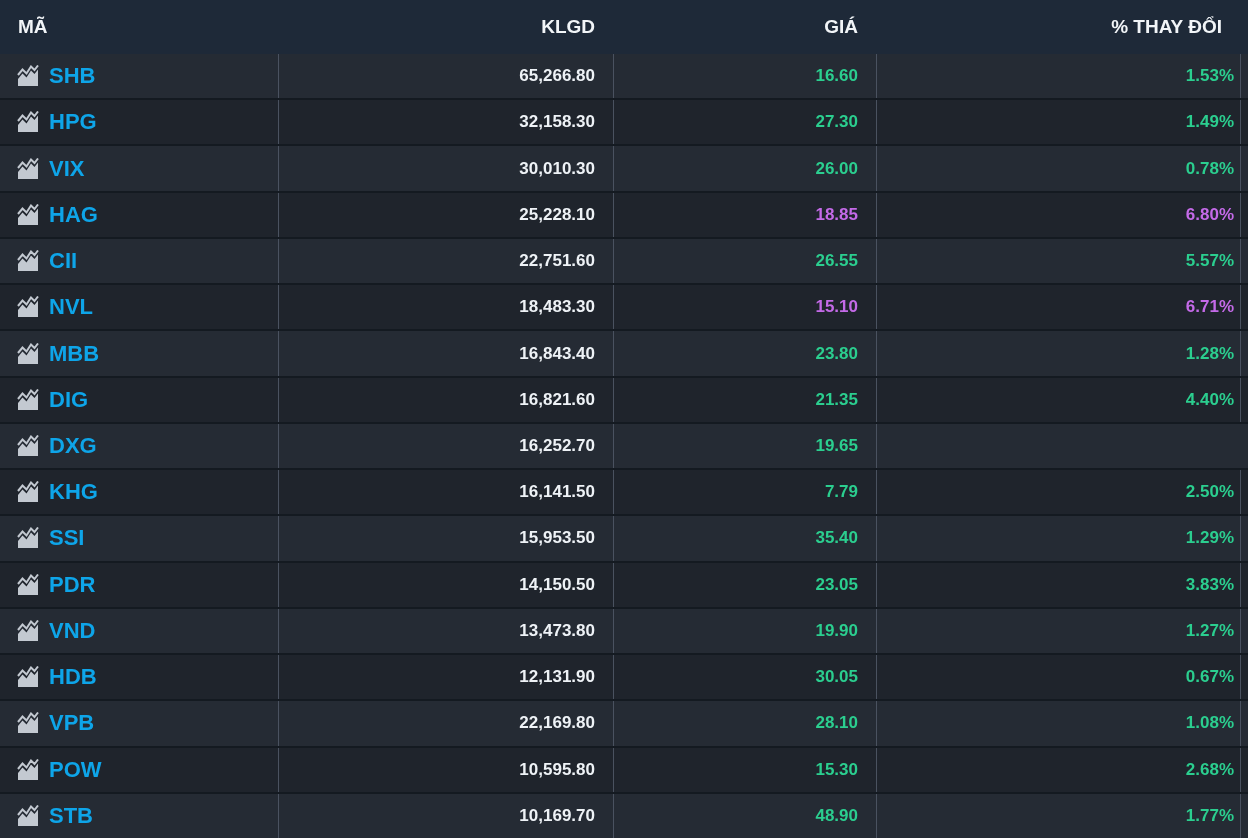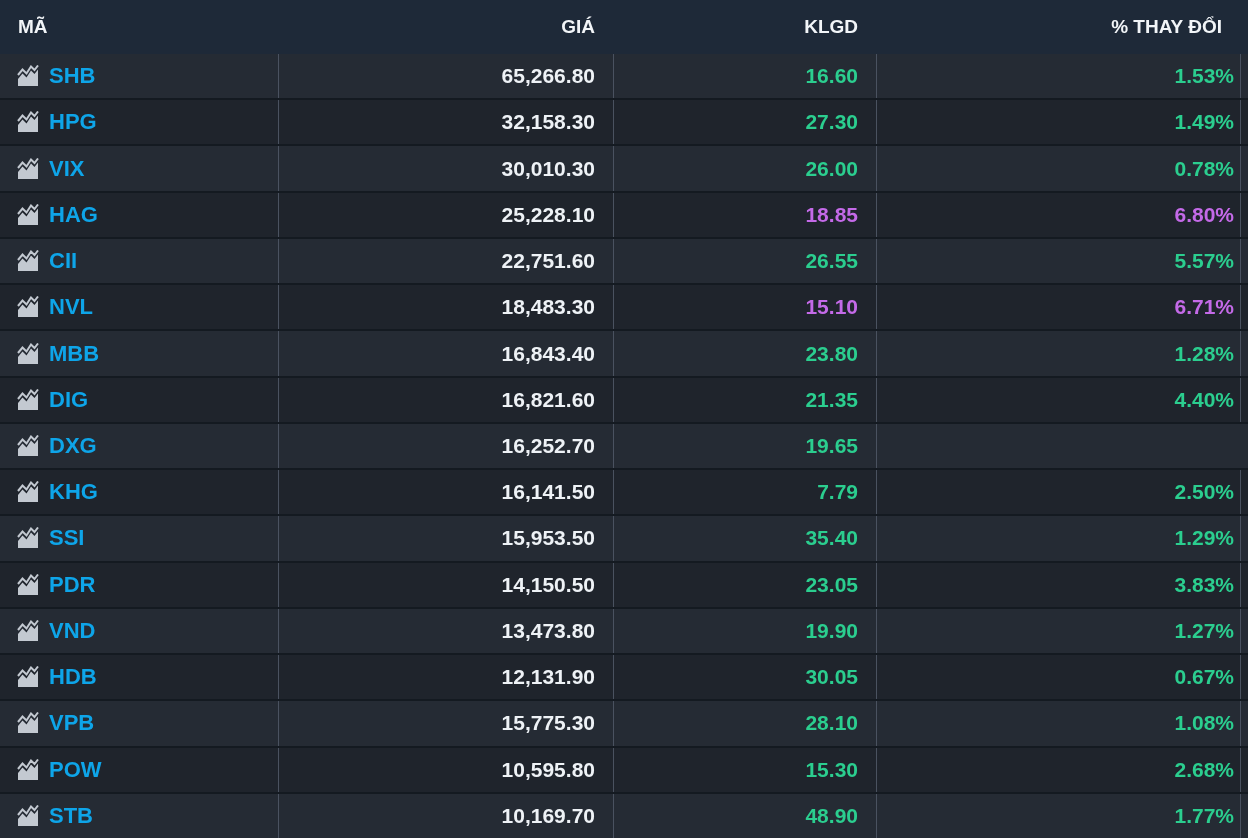--- a/index.html
+++ b/index.html
@@ -64,39 +64,39 @@
   .chart-icon {
     width: 24px;
     height: 22px;
     flex: 0 0 24px;
     display: inline-flex;
     align-items: center;
     justify-content: center;
   }
   .num {
     justify-content: flex-end;
-    font-size: 21px;
+    font-size: 17px;
     font-weight: 600;
     white-space: nowrap;
   }
   .c-klgd { padding-right: 18px; color: #eef2f6; }
   .c-gia  { padding-right: 18px; }
   .c-pct  { padding-right: 6px; }
   .trend-up      { color: #2bce8f; }
   .trend-ceiling { color: #c46ae8; }
   .gutter { border-left: 1px solid #4a5260; }
 </style>
 </head>
 <body>
 
 <div class="table">
   <div class="header-row">
     <div class="header-cell h-left">MÃ</div>
+    <div class="header-cell h-right">KLGD</div>
     <div class="header-cell h-right">GIÁ</div>
-    <div class="header-cell h-right">KLGD</div>
     <div class="header-cell h-right">% THAY ĐỔI</div>
     <div class="header-cell"></div>
   </div>
   <div id="rows">
   <div class="row odd">
     <div class="cell c-code">
       <span class="chart-icon">
         <svg width="24" height="22" viewBox="0 0 24 22" aria-hidden="true">
           <polygon points="2,21 2,14 6.5,8.5 10.5,12.5 15,5.5 18.5,9 22,4.5 22,21" fill="#c3c9d1"></polygon>
           <polyline points="2,10 6.5,4.5 10.5,8.5 15,1.5 18.5,5 22,0.5" fill="none" stroke="#c3c9d1" stroke-width="2"></polyline>
@@ -320,21 +320,21 @@
   <div class="row odd">
     <div class="cell c-code">
       <span class="chart-icon">
         <svg width="24" height="22" viewBox="0 0 24 22" aria-hidden="true">
           <polygon points="2,21 2,14 6.5,8.5 10.5,12.5 15,5.5 18.5,9 22,4.5 22,21" fill="#c3c9d1"></polygon>
           <polyline points="2,10 6.5,4.5 10.5,8.5 15,1.5 18.5,5 22,0.5" fill="none" stroke="#c3c9d1" stroke-width="2"></polyline>
         </svg>
       </span>
       <span class="code-text">VPB</span>
     </div>
-    <div class="cell num c-klgd">15,775.30</div>
+    <div class="cell num c-klgd">22,169.80</div>
     <div class="cell num c-gia trend-up">28.10</div>
     <div class="cell num c-pct trend-up">1.08%</div>
     <div class="cell gutter"></div>
   </div>
 
   <div class="row even">
     <div class="cell c-code">
       <span class="chart-icon">
         <svg width="24" height="22" viewBox="0 0 24 22" aria-hidden="true">
           <polygon points="2,21 2,14 6.5,8.5 10.5,12.5 15,5.5 18.5,9 22,4.5 22,21" fill="#c3c9d1"></polygon>

